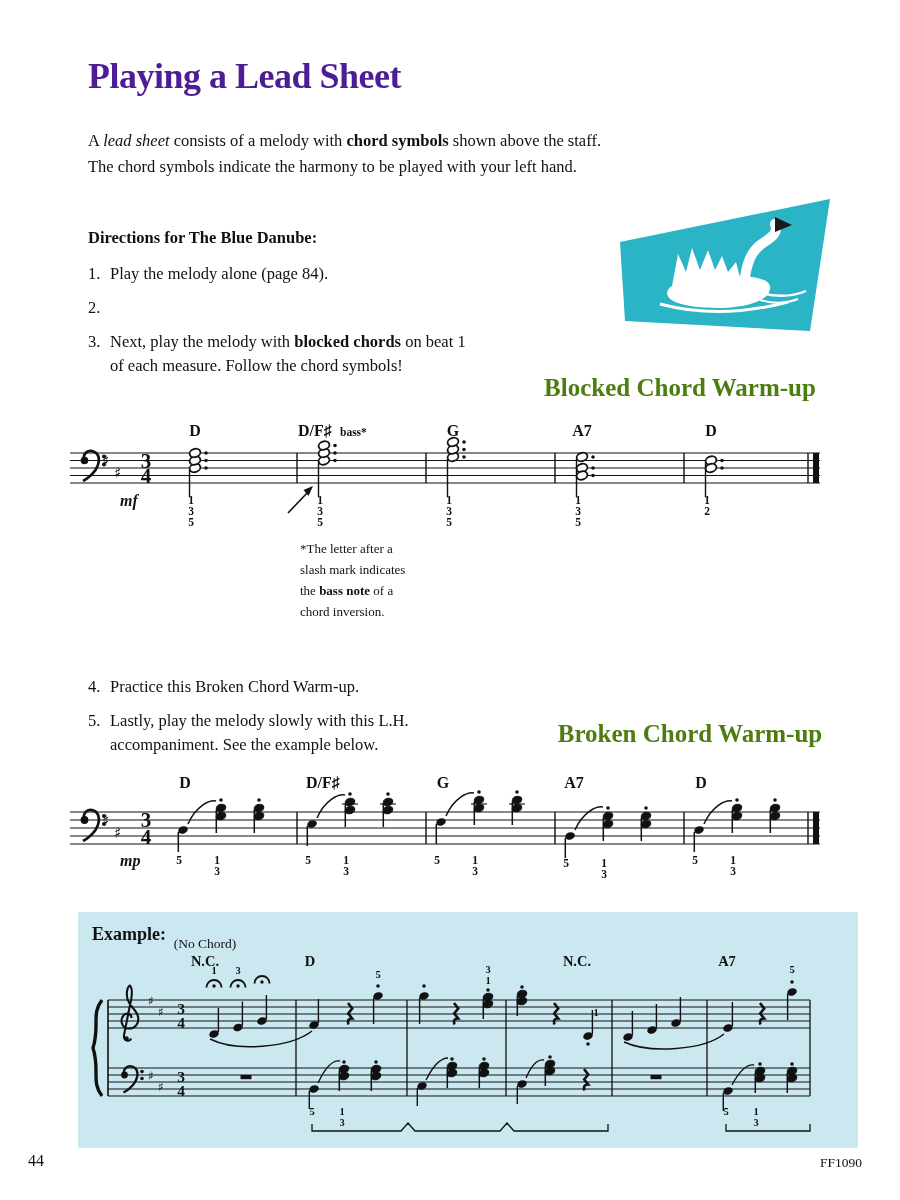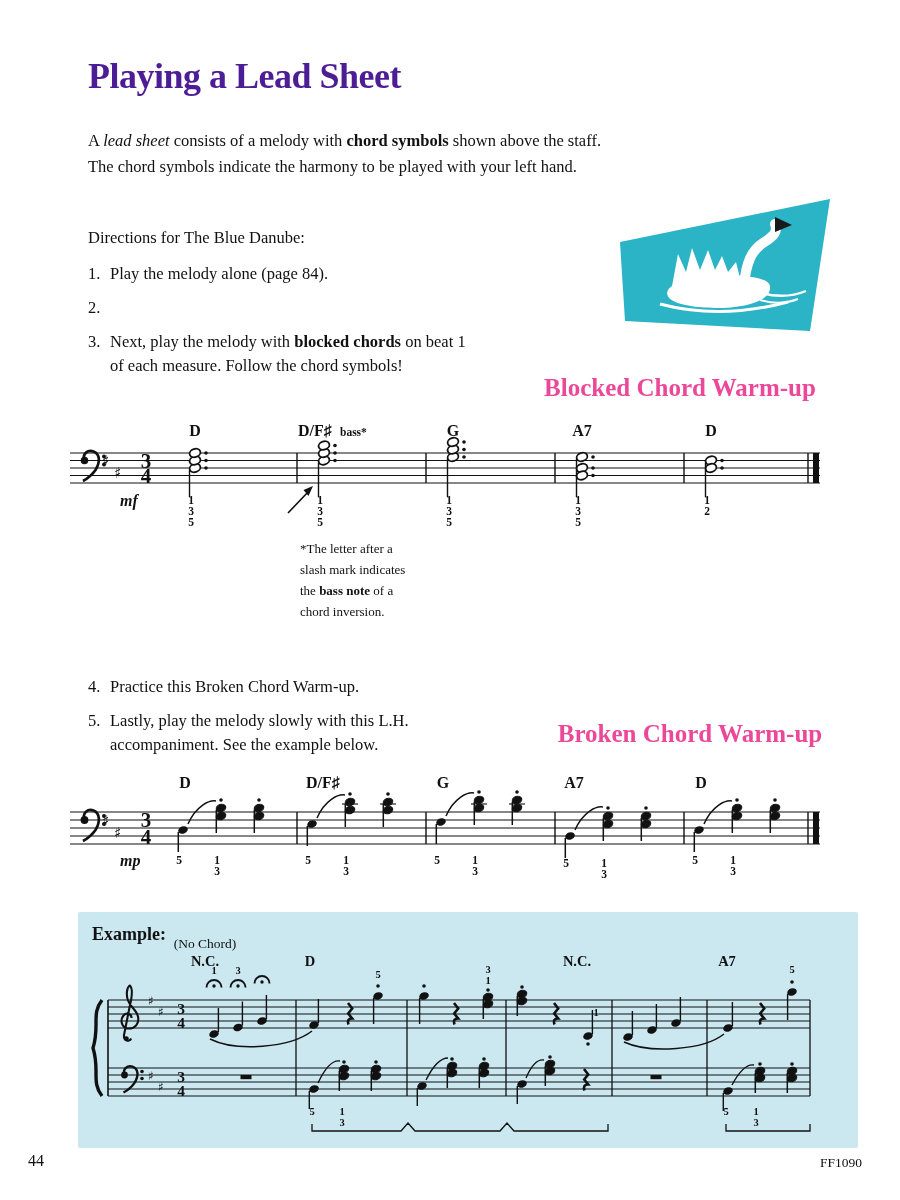--- a/index.html
+++ b/index.html
@@ -3,24 +3,24 @@
 <meta charset="utf-8">
 <style>
   html,body{margin:0;padding:0;background:#ffffff;}
   #sheet{position:relative;width:900px;height:1200px;background:#ffffff;overflow:hidden;
          font-family:"Liberation Serif",serif;color:#111;}
   .abs{position:absolute;}
   h1.title{font-size:36px;font-weight:bold;letter-spacing:-0.5px;margin:0;color:#4c1d95;}
   .body-text{font-size:16.5px;line-height:26px;}
   .bold{font-weight:bold;}
   .ital{font-style:italic;}
-  .dir-head{font-size:16.5px;font-weight:normal;}
+  .dir-head{font-size:16.5px;font-weight:bold;}
   .li{display:flex;gap:7px;font-size:16.5px;line-height:24px;}
   .li .num{flex:0 0 15px;}
-  .warmup-head{font-size:25px;font-weight:bold;text-align:center;color:#ec4899;}
+  .warmup-head{font-size:25px;font-weight:bold;text-align:center;color:#4d7c0f;}
   .footnote{font-size:13px;line-height:21px;}
   .example-box{background:#cbe8f1;border-radius:2px;}
   .example-label{font-size:18px;font-weight:bold;}
   .footer-num{font-size:16px;}
   .footer-code{font-size:13.5px;}
   svg text{font-family:"Liberation Serif",serif;fill:#111;}
   svg .chord{font-size:16px;font-weight:bold;}
   svg .chord-sm{font-size:11.5px;font-weight:bold;}
   svg .nc{font-size:14.5px;font-weight:bold;}
   svg .nochord{font-size:13.5px;}

